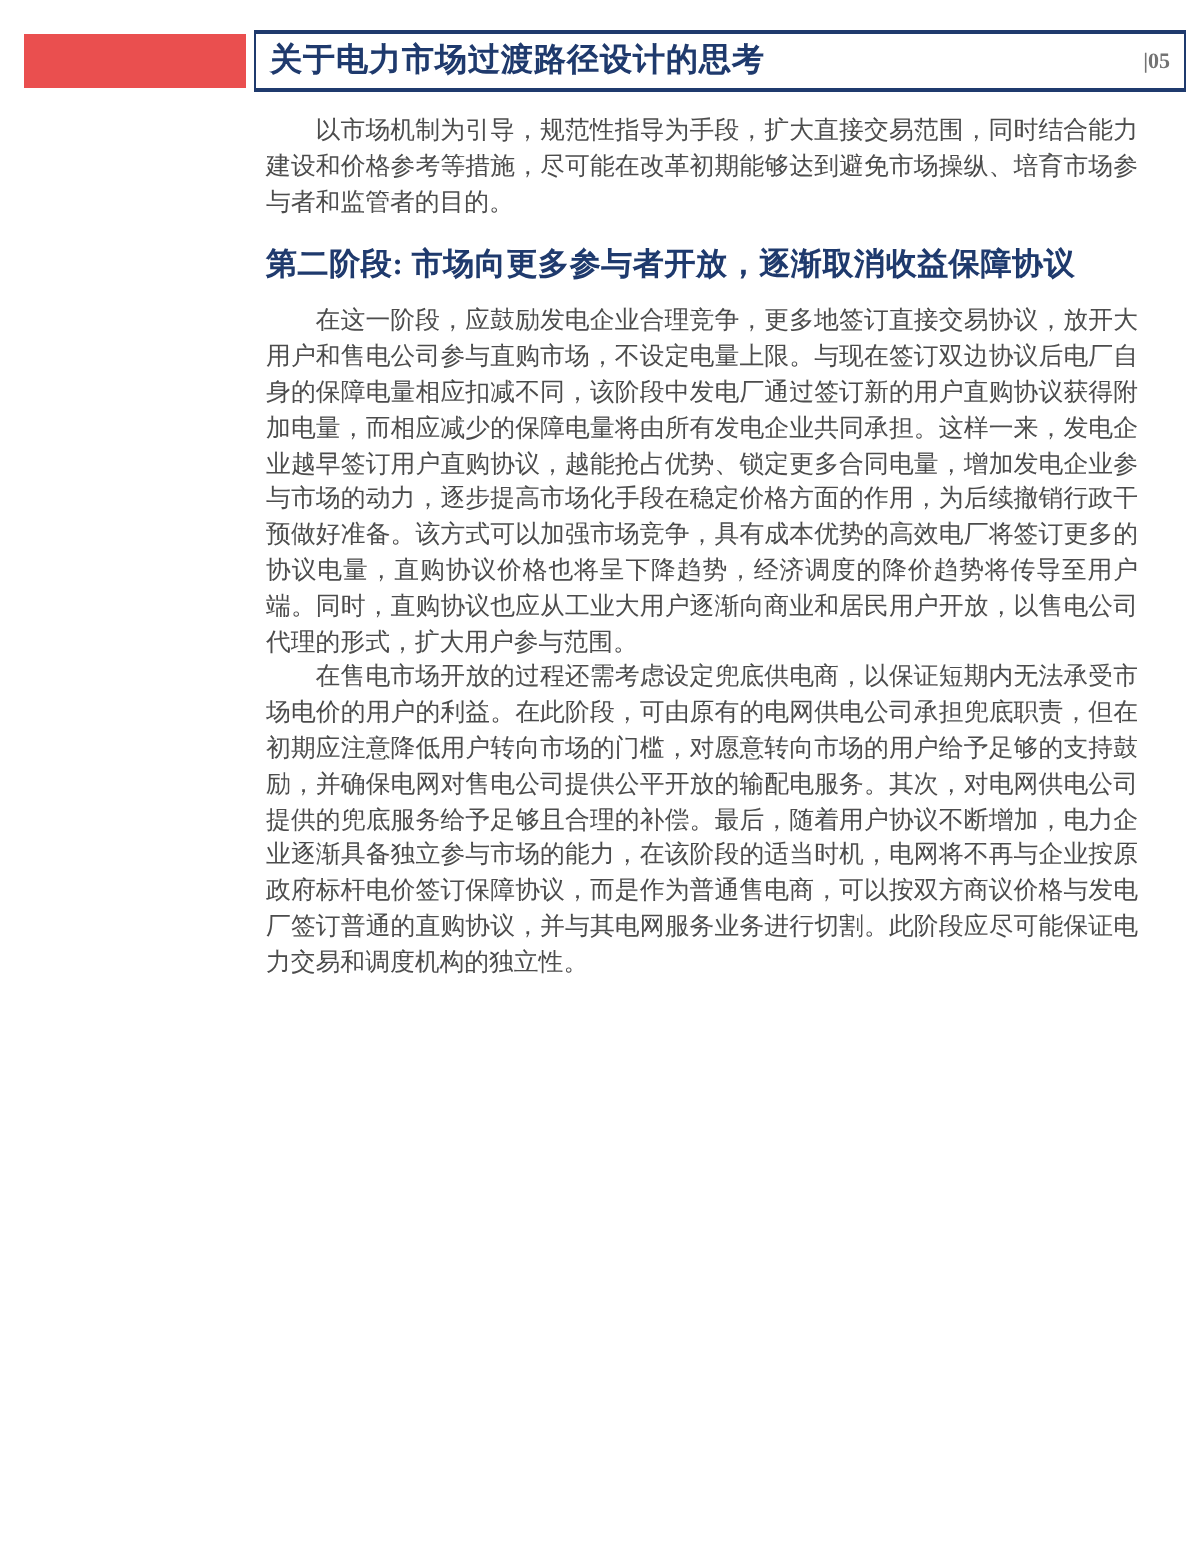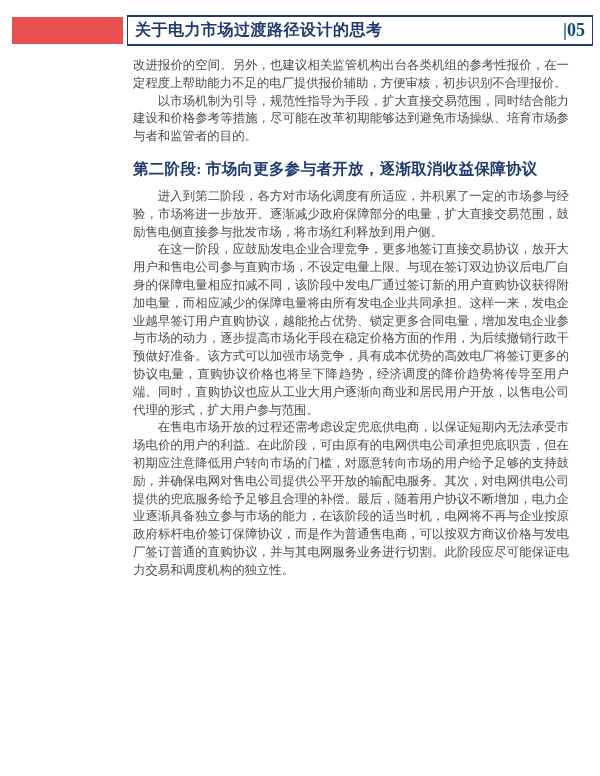--- a/index.html
+++ b/index.html
@@ -41,22 +41,22 @@
     padding: 0 7px 0 7px;
   }
   .doc-title {
     color: #1f3a6d;
     font-size: 16px;
     font-weight: bold;
     letter-spacing: 0.5px;
     white-space: nowrap;
   }
   .page-number {
-    color: #0c4a6e;
-    font-size: 18px;
+    color: #737373;
+    font-size: 11px;
     font-weight: bold;
     white-space: nowrap;
   }
   
   .content {
     position: absolute;
     left: 133px;
     top: 57px;
     width: 436px;
     color: #4c4c4c;
@@ -87,23 +87,21 @@
 <div class="page">
 
   <div class="accent-block"></div>
 
   <div class="title-box">
     <span class="doc-title">关于电力市场过渡路径设计的思考</span>
     <span class="page-number">|05</span>
   </div>
 
   <div class="content">
-    <p>改进报价的空间。另外，也建议相关监管机构出台各类机组的参考性报价，在一定程度上帮助能力不足的电厂提供报价辅助，方便审核，初步识别不合理报价。</p>
     <p class="indent">以市场机制为引导，规范性指导为手段，扩大直接交易范围，同时结合能力建设和价格参考等措施，尽可能在改革初期能够达到避免市场操纵、培育市场参与者和监管者的目的。</p>
 
     <h2 class="section-heading">第二阶段: 市场向更多参与者开放，逐渐取消收益保障协议</h2>
 
-    <p class="indent">进入到第二阶段，各方对市场化调度有所适应，并积累了一定的市场参与经验，市场将进一步放开。逐渐减少政府保障部分的电量，扩大直接交易范围，鼓励售电侧直接参与批发市场，将市场红利释放到用户侧。</p>
     <p class="indent">在这一阶段，应鼓励发电企业合理竞争，更多地签订直接交易协议，放开大用户和售电公司参与直购市场，不设定电量上限。与现在签订双边协议后电厂自身的保障电量相应扣减不同，该阶段中发电厂通过签订新的用户直购协议获得附加电量，而相应减少的保障电量将由所有发电企业共同承担。这样一来，发电企业越早签订用户直购协议，越能抢占优势、锁定更多合同电量，增加发电企业参与市场的动力，逐步提高市场化手段在稳定价格方面的作用，为后续撤销行政干预做好准备。该方式可以加强市场竞争，具有成本优势的高效电厂将签订更多的协议电量，直购协议价格也将呈下降趋势，经济调度的降价趋势将传导至用户端。同时，直购协议也应从工业大用户逐渐向商业和居民用户开放，以售电公司代理的形式，扩大用户参与范围。</p>
     <p class="indent">在售电市场开放的过程还需考虑设定兜底供电商，以保证短期内无法承受市场电价的用户的利益。在此阶段，可由原有的电网供电公司承担兜底职责，但在初期应注意降低用户转向市场的门槛，对愿意转向市场的用户给予足够的支持鼓励，并确保电网对售电公司提供公平开放的输配电服务。其次，对电网供电公司提供的兜底服务给予足够且合理的补偿。最后，随着用户协议不断增加，电力企业逐渐具备独立参与市场的能力，在该阶段的适当时机，电网将不再与企业按原政府标杆电价签订保障协议，而是作为普通售电商，可以按双方商议价格与发电厂签订普通的直购协议，并与其电网服务业务进行切割。此阶段应尽可能保证电力交易和调度机构的独立性。</p>
   </div>
 
 </div>
 
 </body></html>

